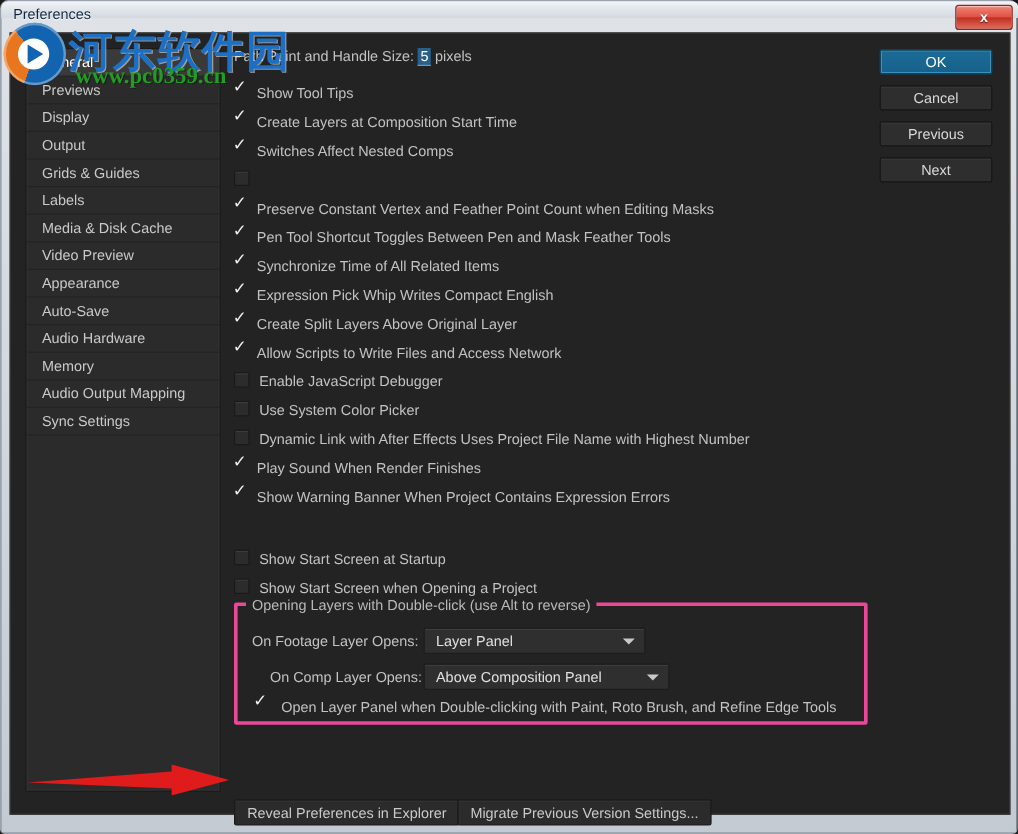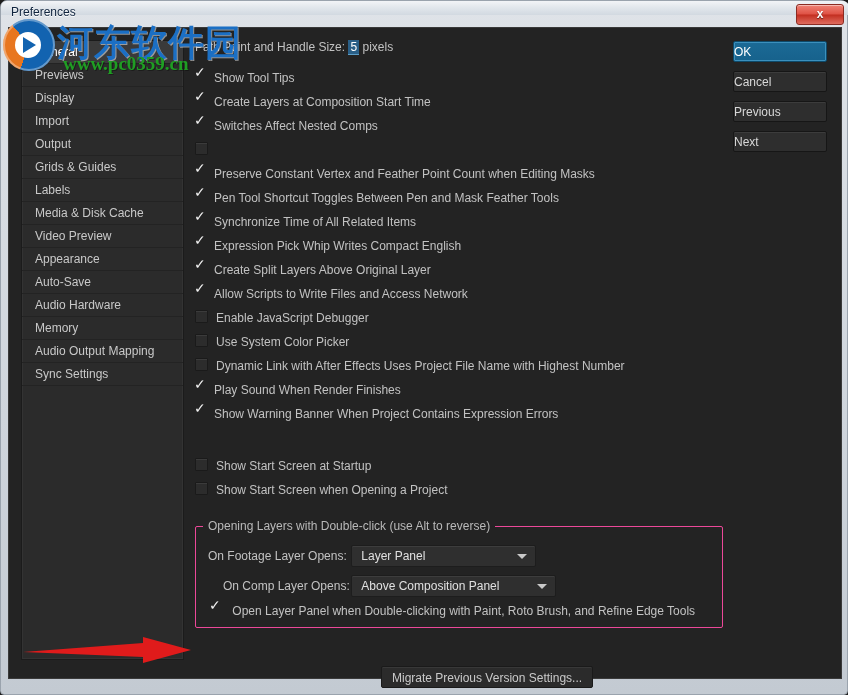--- a/index.html
+++ b/index.html
@@ -102,20 +102,21 @@
   
   #btncol {
     position: absolute;
     right: 14px; top: 13px;
     width: 94px;
   }
   .dlg-btn {
     width: 94px; height: 21px;
     margin-bottom: 9px;
     line-height: 21px;
+    text-align: center;
     font-size: 12px;
     color: #d8d8d8;
     background: #2e2e2e;
     border: 1px solid #161616;
     border-radius: 2px;
     box-shadow: inset 0 1px 0 #3c3c3c;
     cursor: pointer;
     box-sizing: border-box;
   }
   .dlg-btn.primary {
@@ -185,24 +186,24 @@
   .chk-label {
     font-size: 12px;
     color: #c2c2c2;
   }
 
   .spacer-gap { height: 28px; }
 
   
   #groupbox {
     position: relative;
-    margin-top: 24px;
+    margin-top: 0;
     width: 528px;
     height: 102px;
-    border: 1px solid #ec4899;
+    border: 3px solid #ec4899;
     border-radius: 2px;
     box-sizing: border-box;
   }
   #group-legend {
     position: absolute;
     left: 7px; top: -8px;
     padding: 0 5px;
     background: #232323;
     font-size: 12px;
     color: #b9b9b9;
@@ -338,21 +339,20 @@
       <div class="x">x</div>
     </div>
   </div>
 
   <div id="dialog">
 
     <div id="sidebar">
         <div class="side-item selected">General</div>
         <div class="side-item">Previews</div>
         <div class="side-item">Display</div>
-        <div class="side-item">Import</div>
         <div class="side-item">Output</div>
         <div class="side-item">Grids &amp; Guides</div>
         <div class="side-item">Labels</div>
         <div class="side-item">Media &amp; Disk Cache</div>
         <div class="side-item">Video Preview</div>
         <div class="side-item">Appearance</div>
         <div class="side-item">Auto-Save</div>
         <div class="side-item">Audio Hardware</div>
         <div class="side-item">Memory</div>
         <div class="side-item">Audio Output Mapping</div>
@@ -420,20 +420,21 @@
 
         <div class="chk-row checked" style="position:absolute; left:14px; top:72px;">
           <span class="chk-box"></span>
           <span class="chk-label">Open Layer Panel when Double-clicking with Paint, Roto Brush, and Refine Edge Tools</span>
         </div>
       </div>
 
     </div>
 
     <div id="bottom-row">
+      <div class="bottom-btn" style="left:0;">Reveal Preferences in Explorer</div>
       <div class="bottom-btn" style="left:186px;text-align:right;">Migrate Previous Version Settings...</div>
     </div>
 
   </div>
 
   <div id="watermark">
     <div id="wm-logo"></div>
     <div id="wm-cn">河东软件园</div>
     <div id="wm-url">www.pc0359.cn</div>
   </div>

